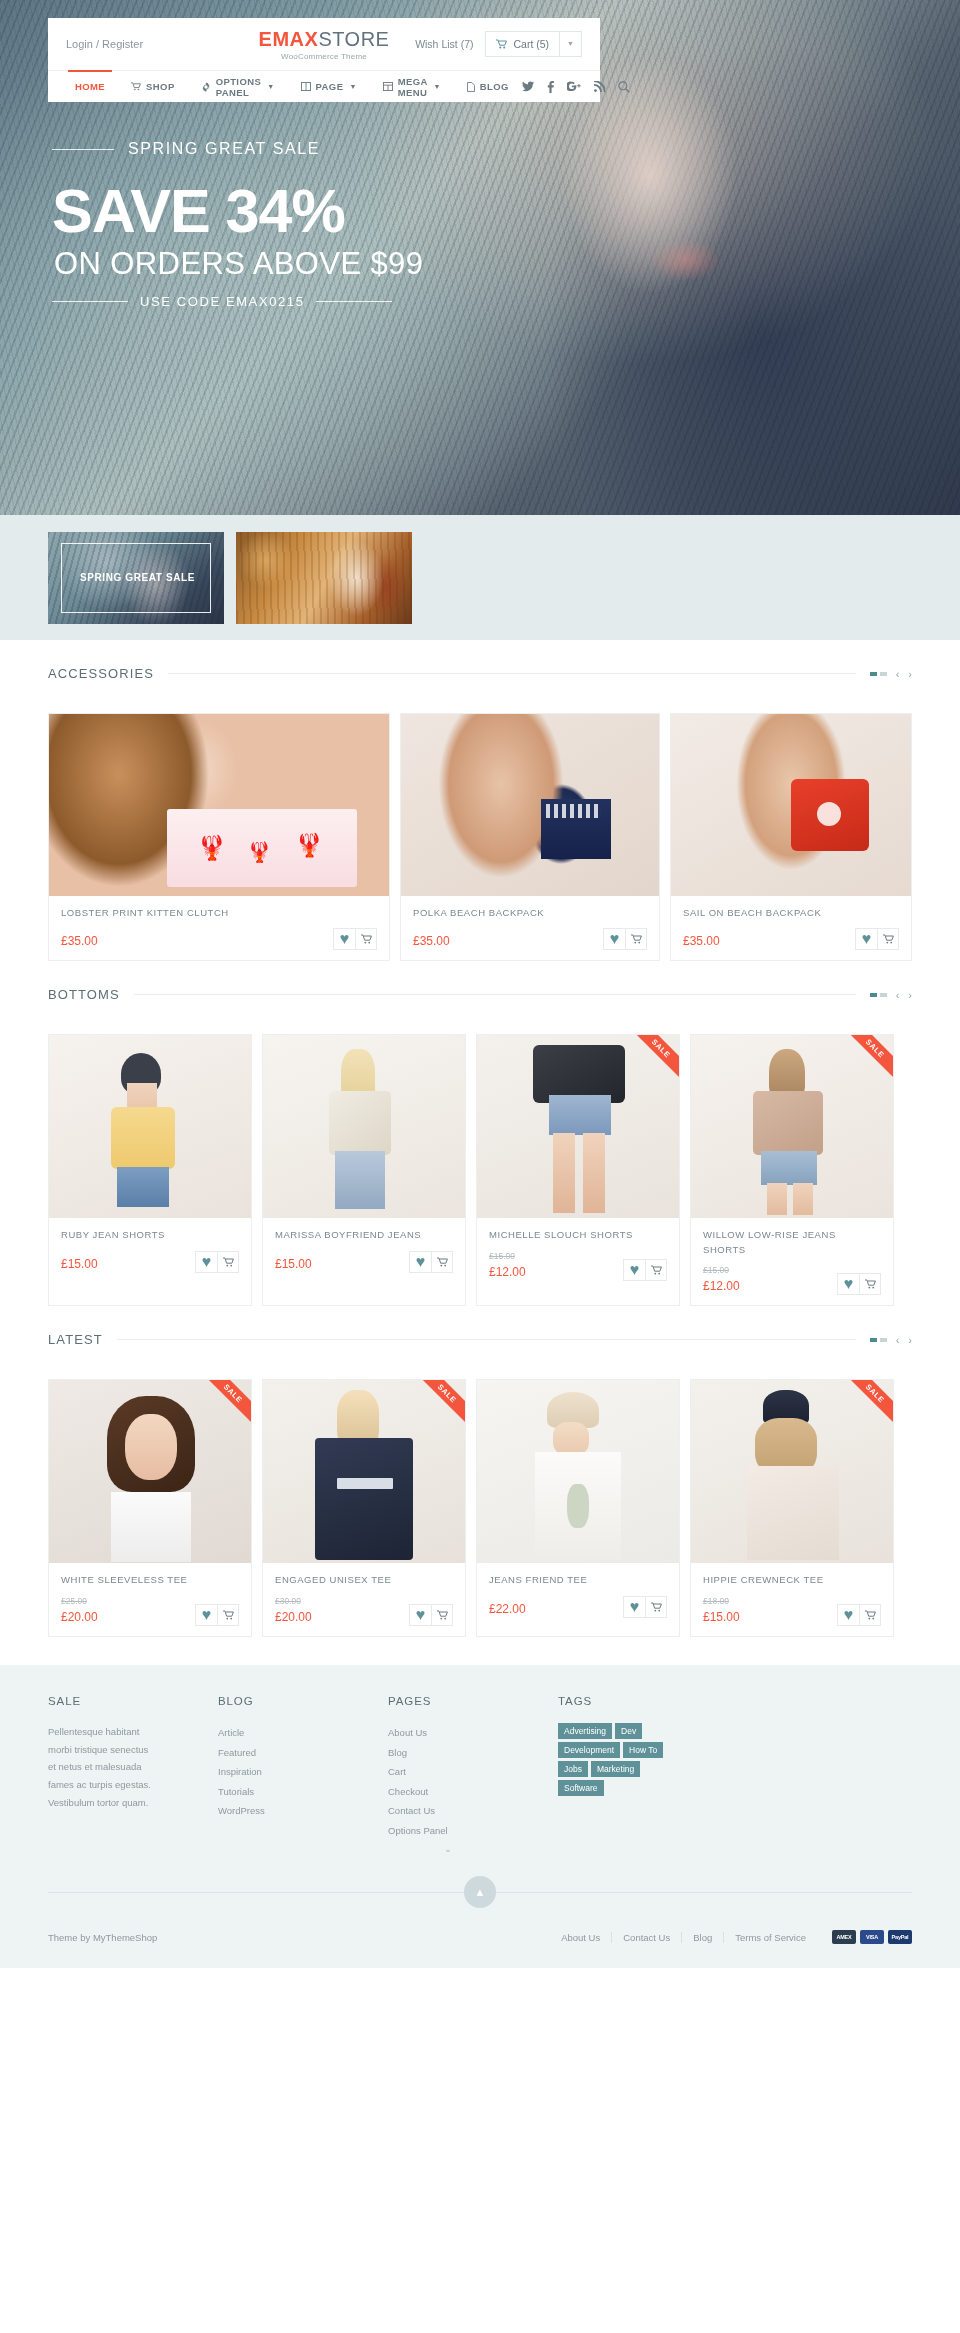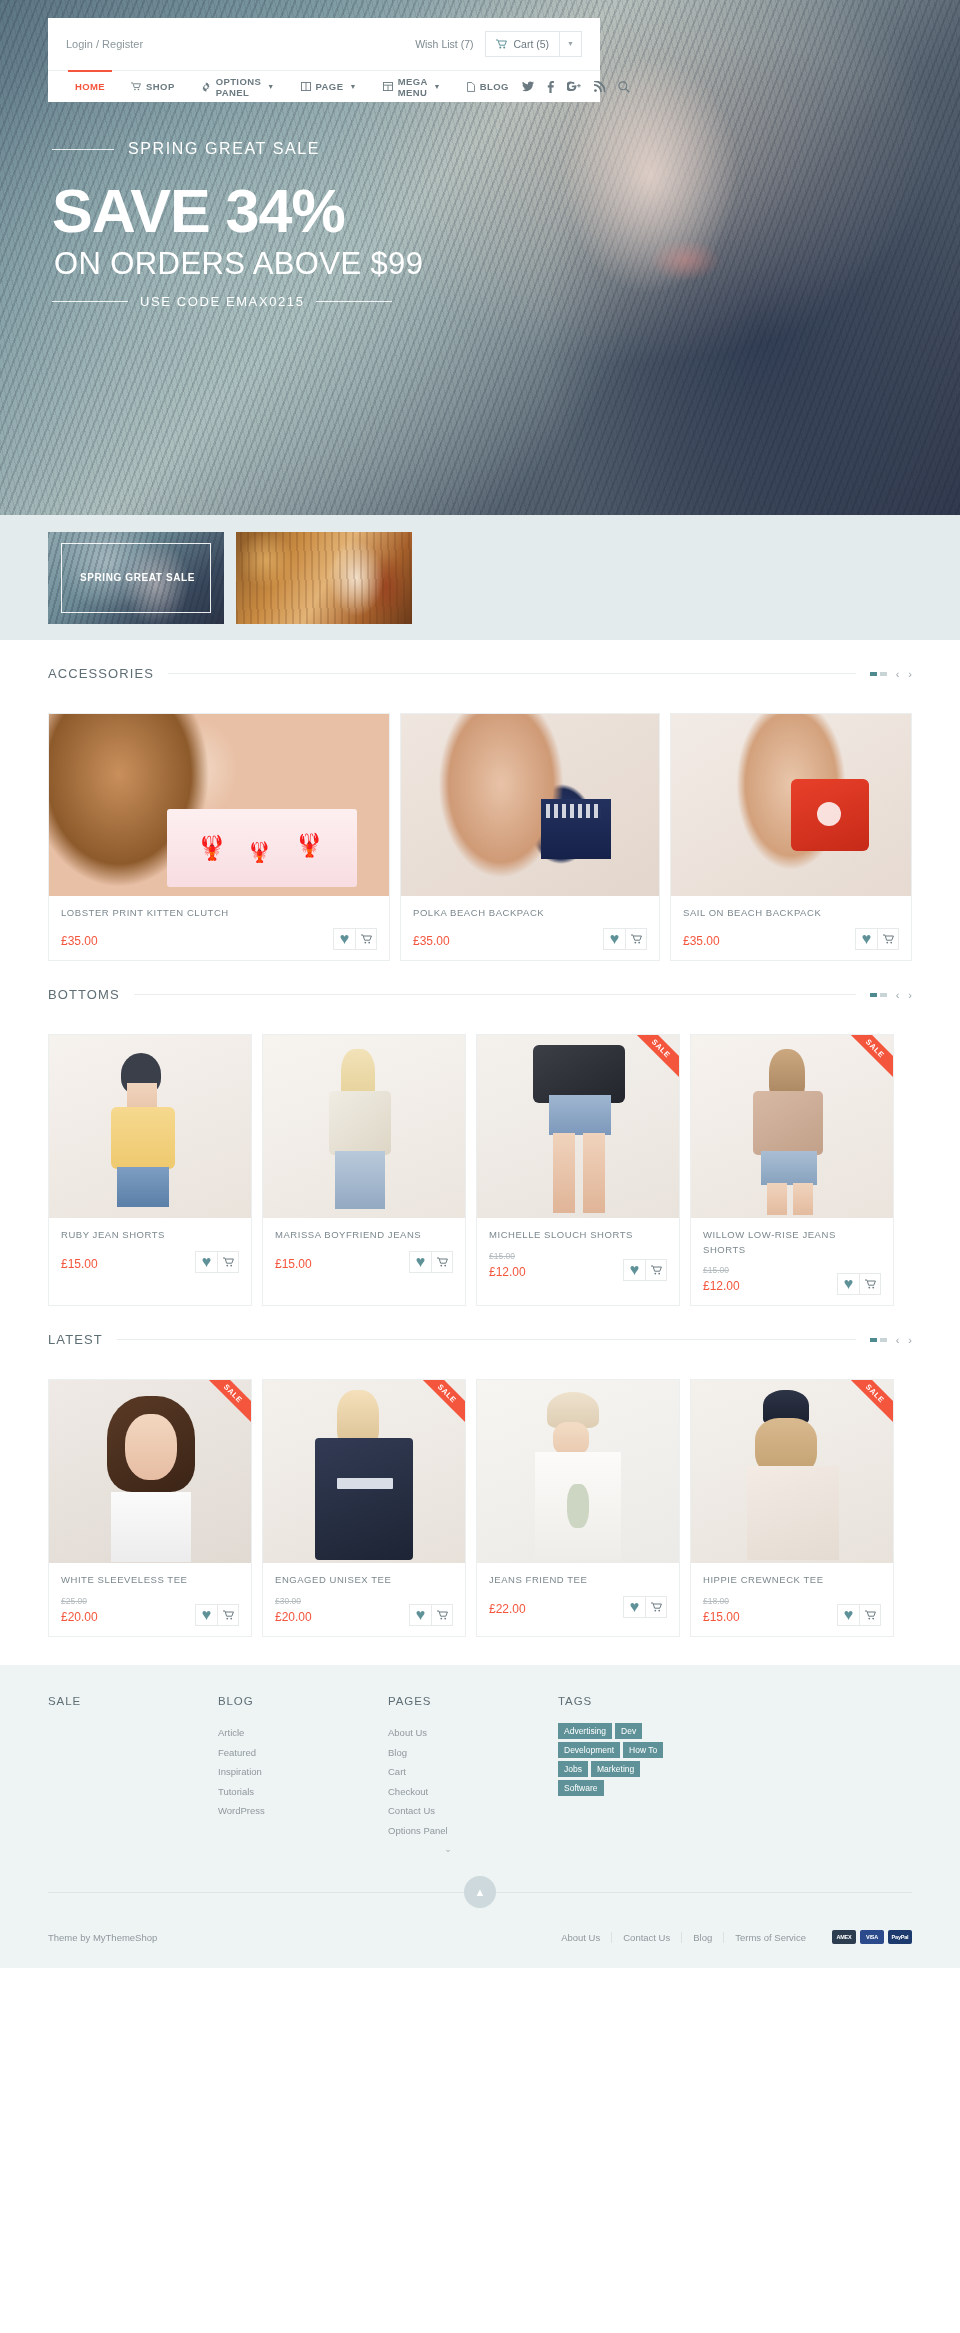--- a/index.html
+++ b/index.html
@@ -188,20 +188,26 @@
 </head>
 <body>
 
 <div class="page">
 
   <div class="hero">
 
     <div class="header-wrap">
       <div class="topbar">
         <a class="login-link">Login / Register</a>
+        <div class="brand">
+          <div class="brand-main">
+            <span class="brand-emax">EMAX</span><span class="brand-store">STORE</span>
+          </div>
+          <div class="brand-sub">WooCommerce Theme</div>
+        </div>
         <div class="topbar-right">
           <a class="wishlist">Wish List (7)</a>
           <div class="cart-box">
             <div class="cart-btn">
               <span class="cart-ico">
                 <svg width="11" height="10" viewBox="0 0 11 10">
                     <path d="M0 1h2l1.6 5.2h5.2L10.4 2H3" fill="none" stroke="#5e9298" stroke-width="1"></path>
                     <circle cx="4.3" cy="8.6" r="1" fill="#5e9298"></circle>
                     <circle cx="8.2" cy="8.6" r="1" fill="#5e9298"></circle>
                   </svg>
@@ -694,20 +700,21 @@
         </div>
       </div>
     </div>
   </div>
 
   <div class="footer">
     <div class="foot-cols">
 
       <div class="fc" style="width:170px">
         <div class="fc-title">SALE</div>
+        <div class="fc-about">Pellentesque habitant morbi tristique senectus et netus et malesuada fames ac turpis egestas. Vestibulum tortor quam.</div>
       </div>
 
       <div class="fc" style="width:170px">
         <div class="fc-title">BLOG</div>
         <div class="fc-link">Article</div>
         <div class="fc-link">Featured</div>
         <div class="fc-link">Inspiration</div>
         <div class="fc-link">Tutorials</div>
         <div class="fc-link">WordPress</div>
       </div>

